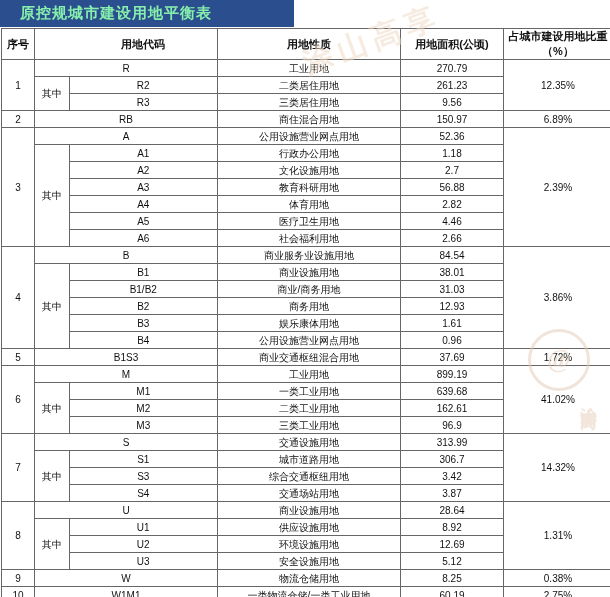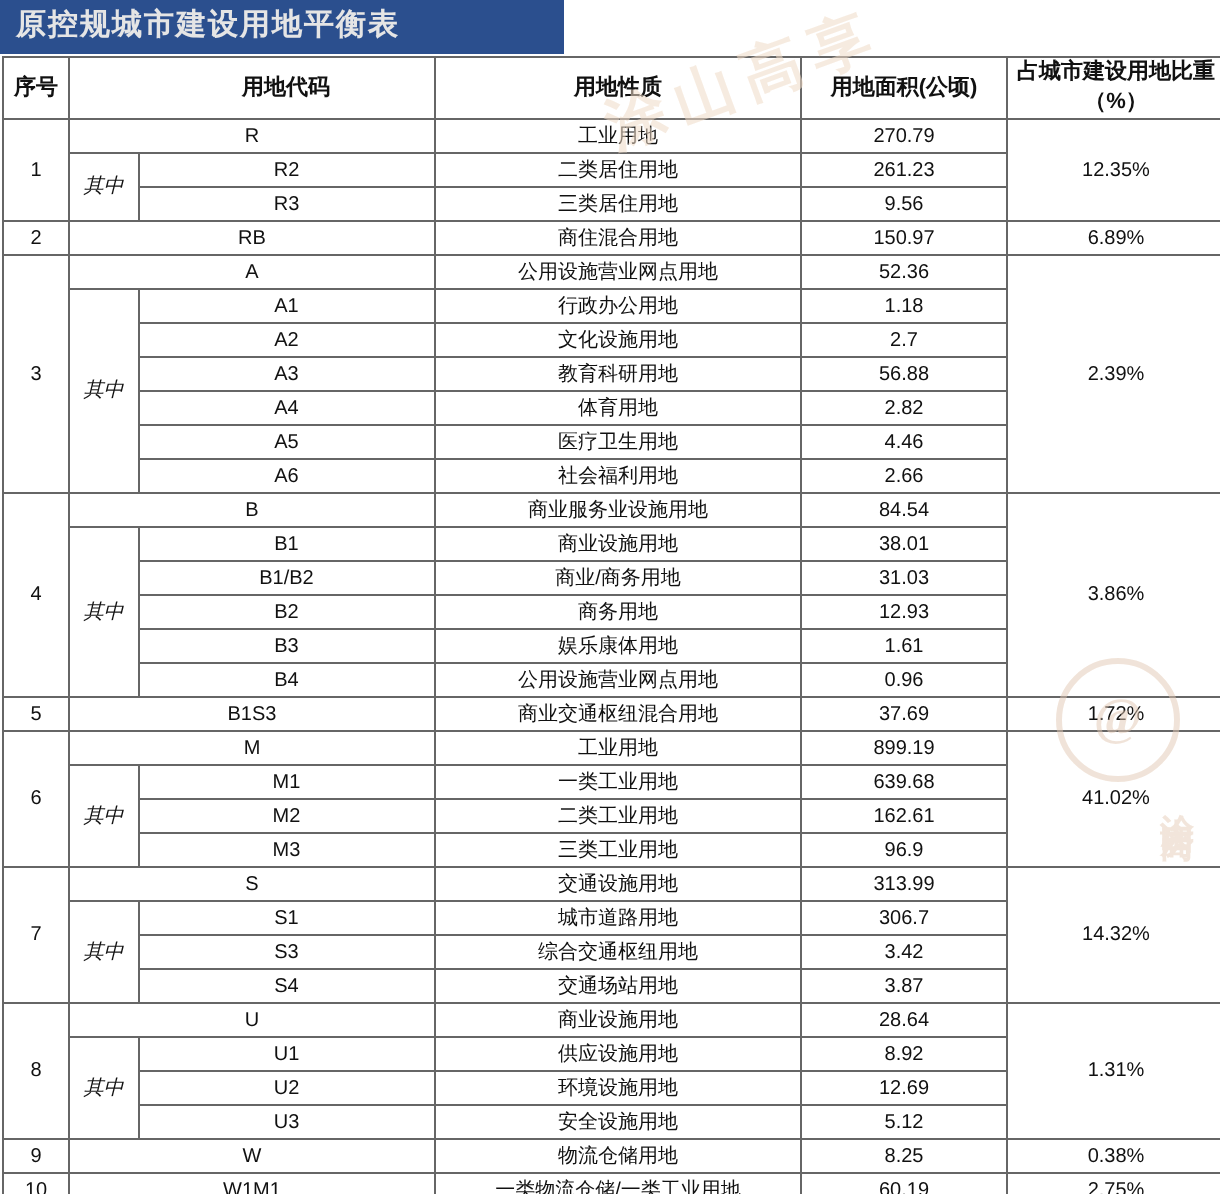--- a/index.html
+++ b/index.html
@@ -6,25 +6,25 @@
   body{
     width:610px;height:597px;
     background:#ffffff;
     font-family:"Liberation Sans","DejaVu Sans",sans-serif;
     color:#111;
     overflow:hidden;
     position:relative;
   }
   .title-bar{
     background:#2b4f8e;
-    color:#e5e5e5;
+    color:#86efac;
     font-size:15px;
     font-weight:bold;
     letter-spacing:1px;
-    padding:4px 0 5px 8px;
+    padding:4px 0 5px 20px;
     line-height:18px;
     width:274px;
   }
   table{
     border-collapse:collapse;
     width:608px;
     margin:1px 0 0 1px;
     table-layout:fixed;
   }
   td,th{
@@ -42,21 +42,21 @@
     font-weight:bold;
     font-size:11px;
     height:19px;
   }
   .c-no{width:32px;}
   .c-mid{width:34px;}
   .c-code{width:148px;}
   .c-nature{width:182px;}
   .c-area{width:102px;}
   .c-pct{width:108px;}
-  .mid-label{font-size:10px;font-style:italic;}
+  .mid-label{font-size:10px;}
   .wm{
     position:absolute;
     right:2px;
     bottom:58px;
     width:150px;
     height:210px;
     pointer-events:none;
     opacity:.5;
   }
   .wm-circle{

